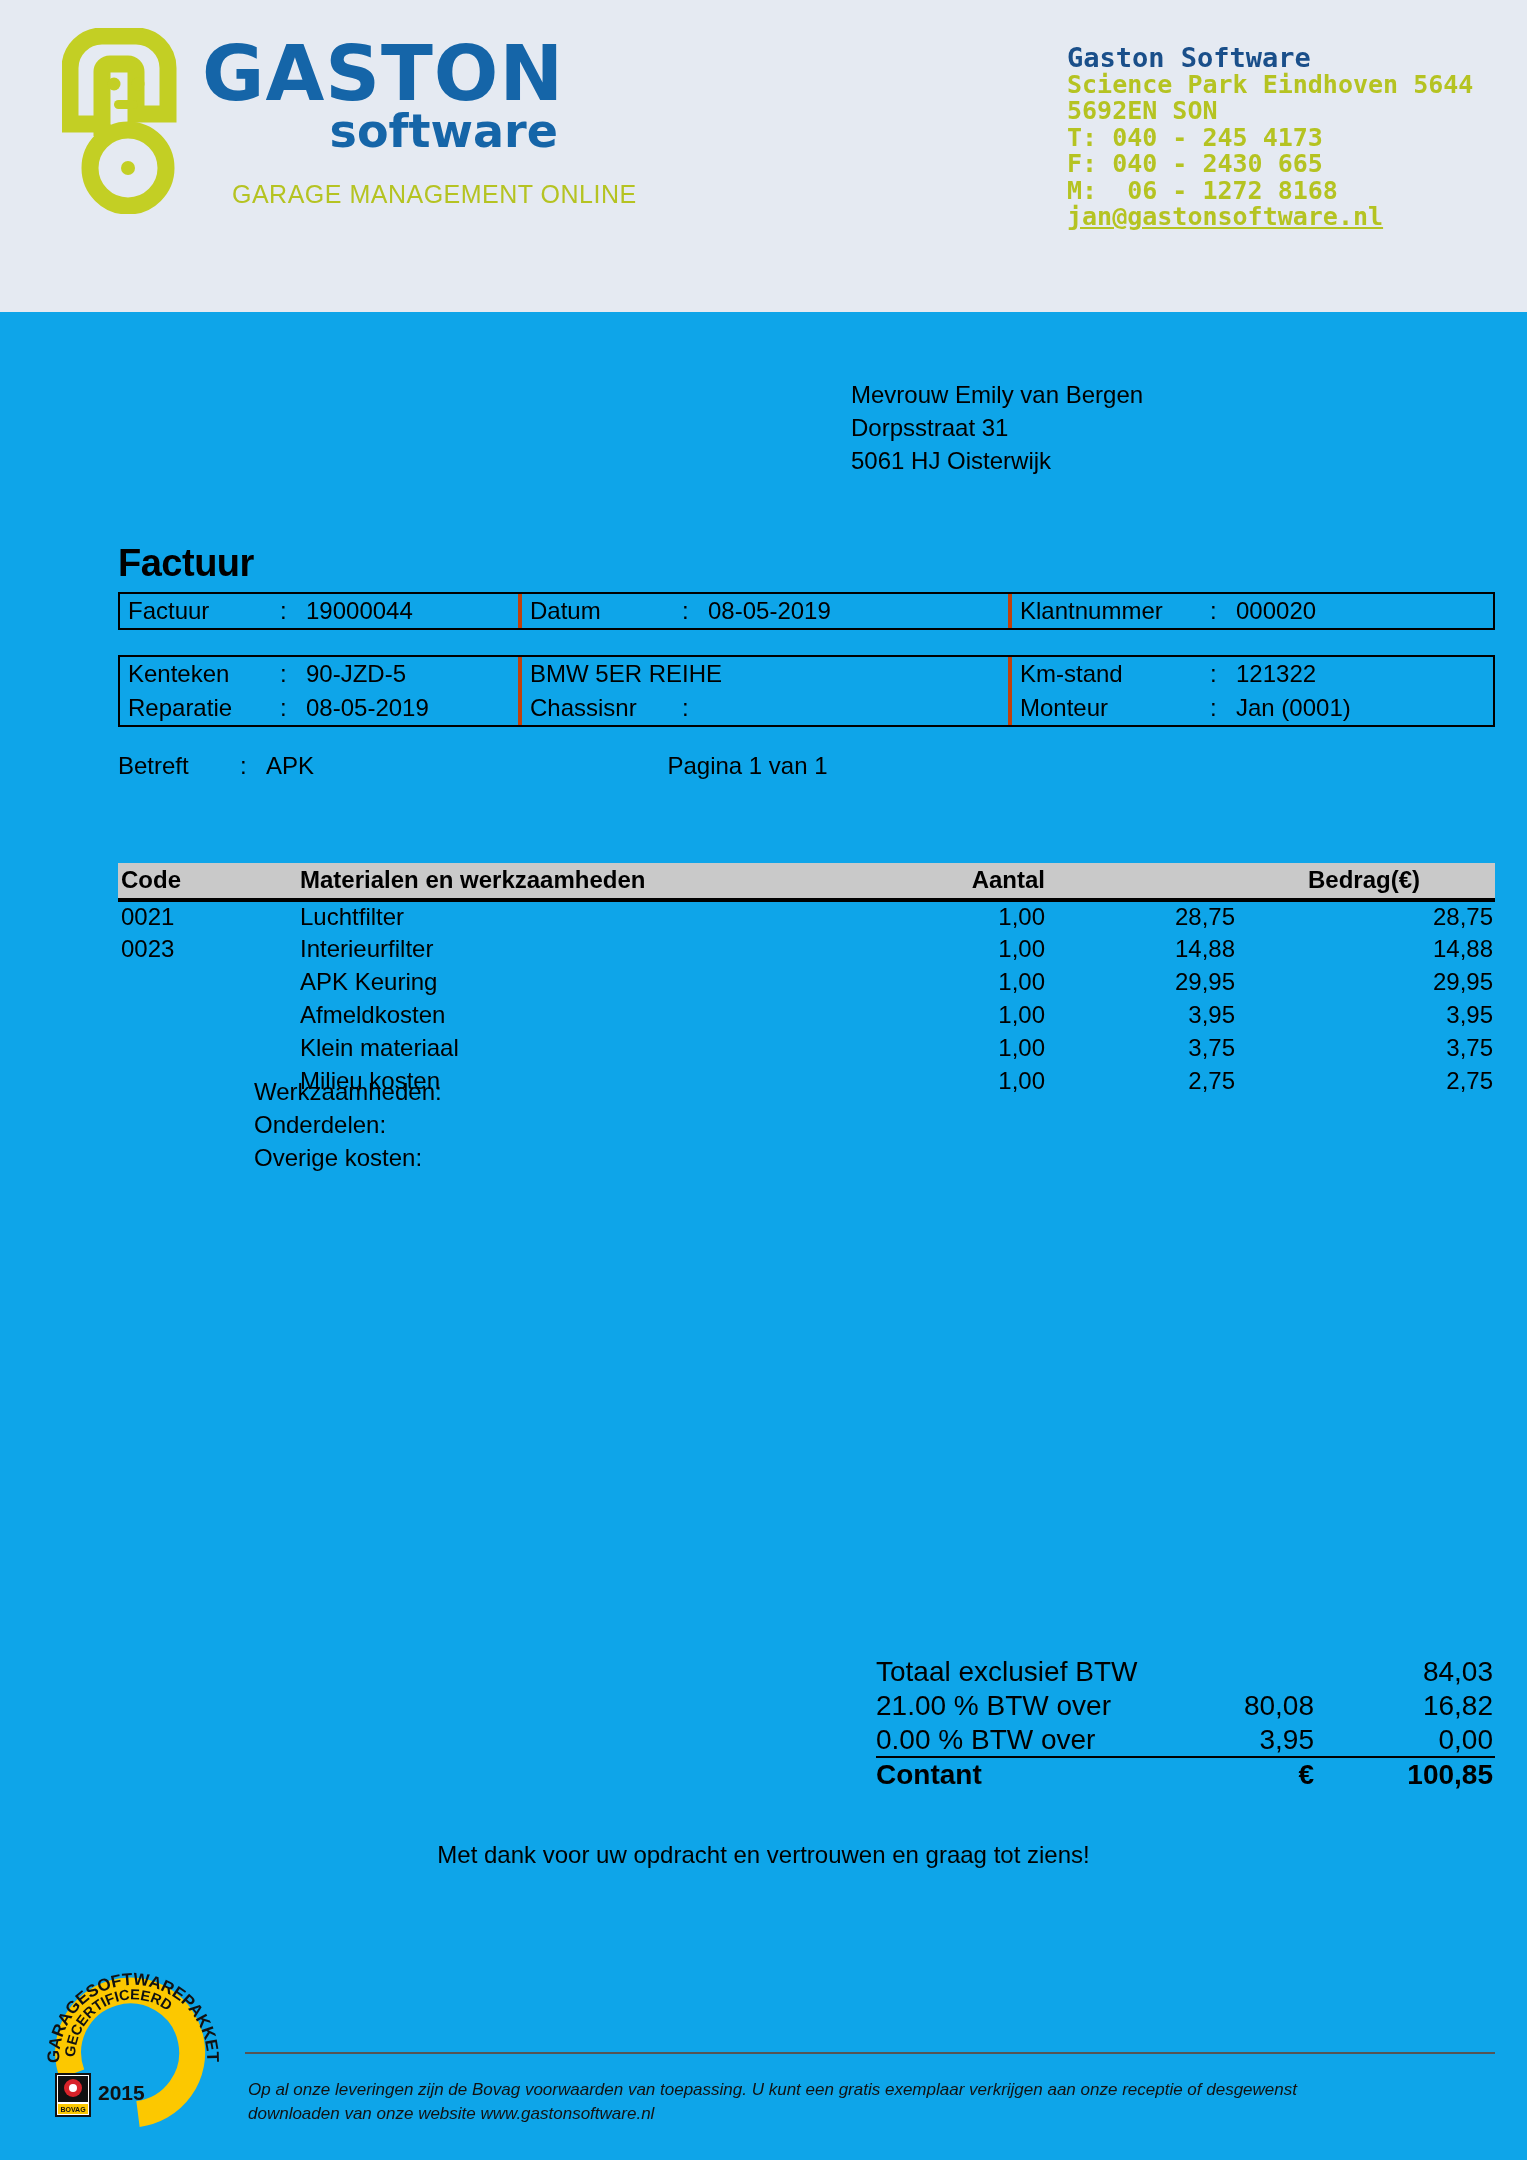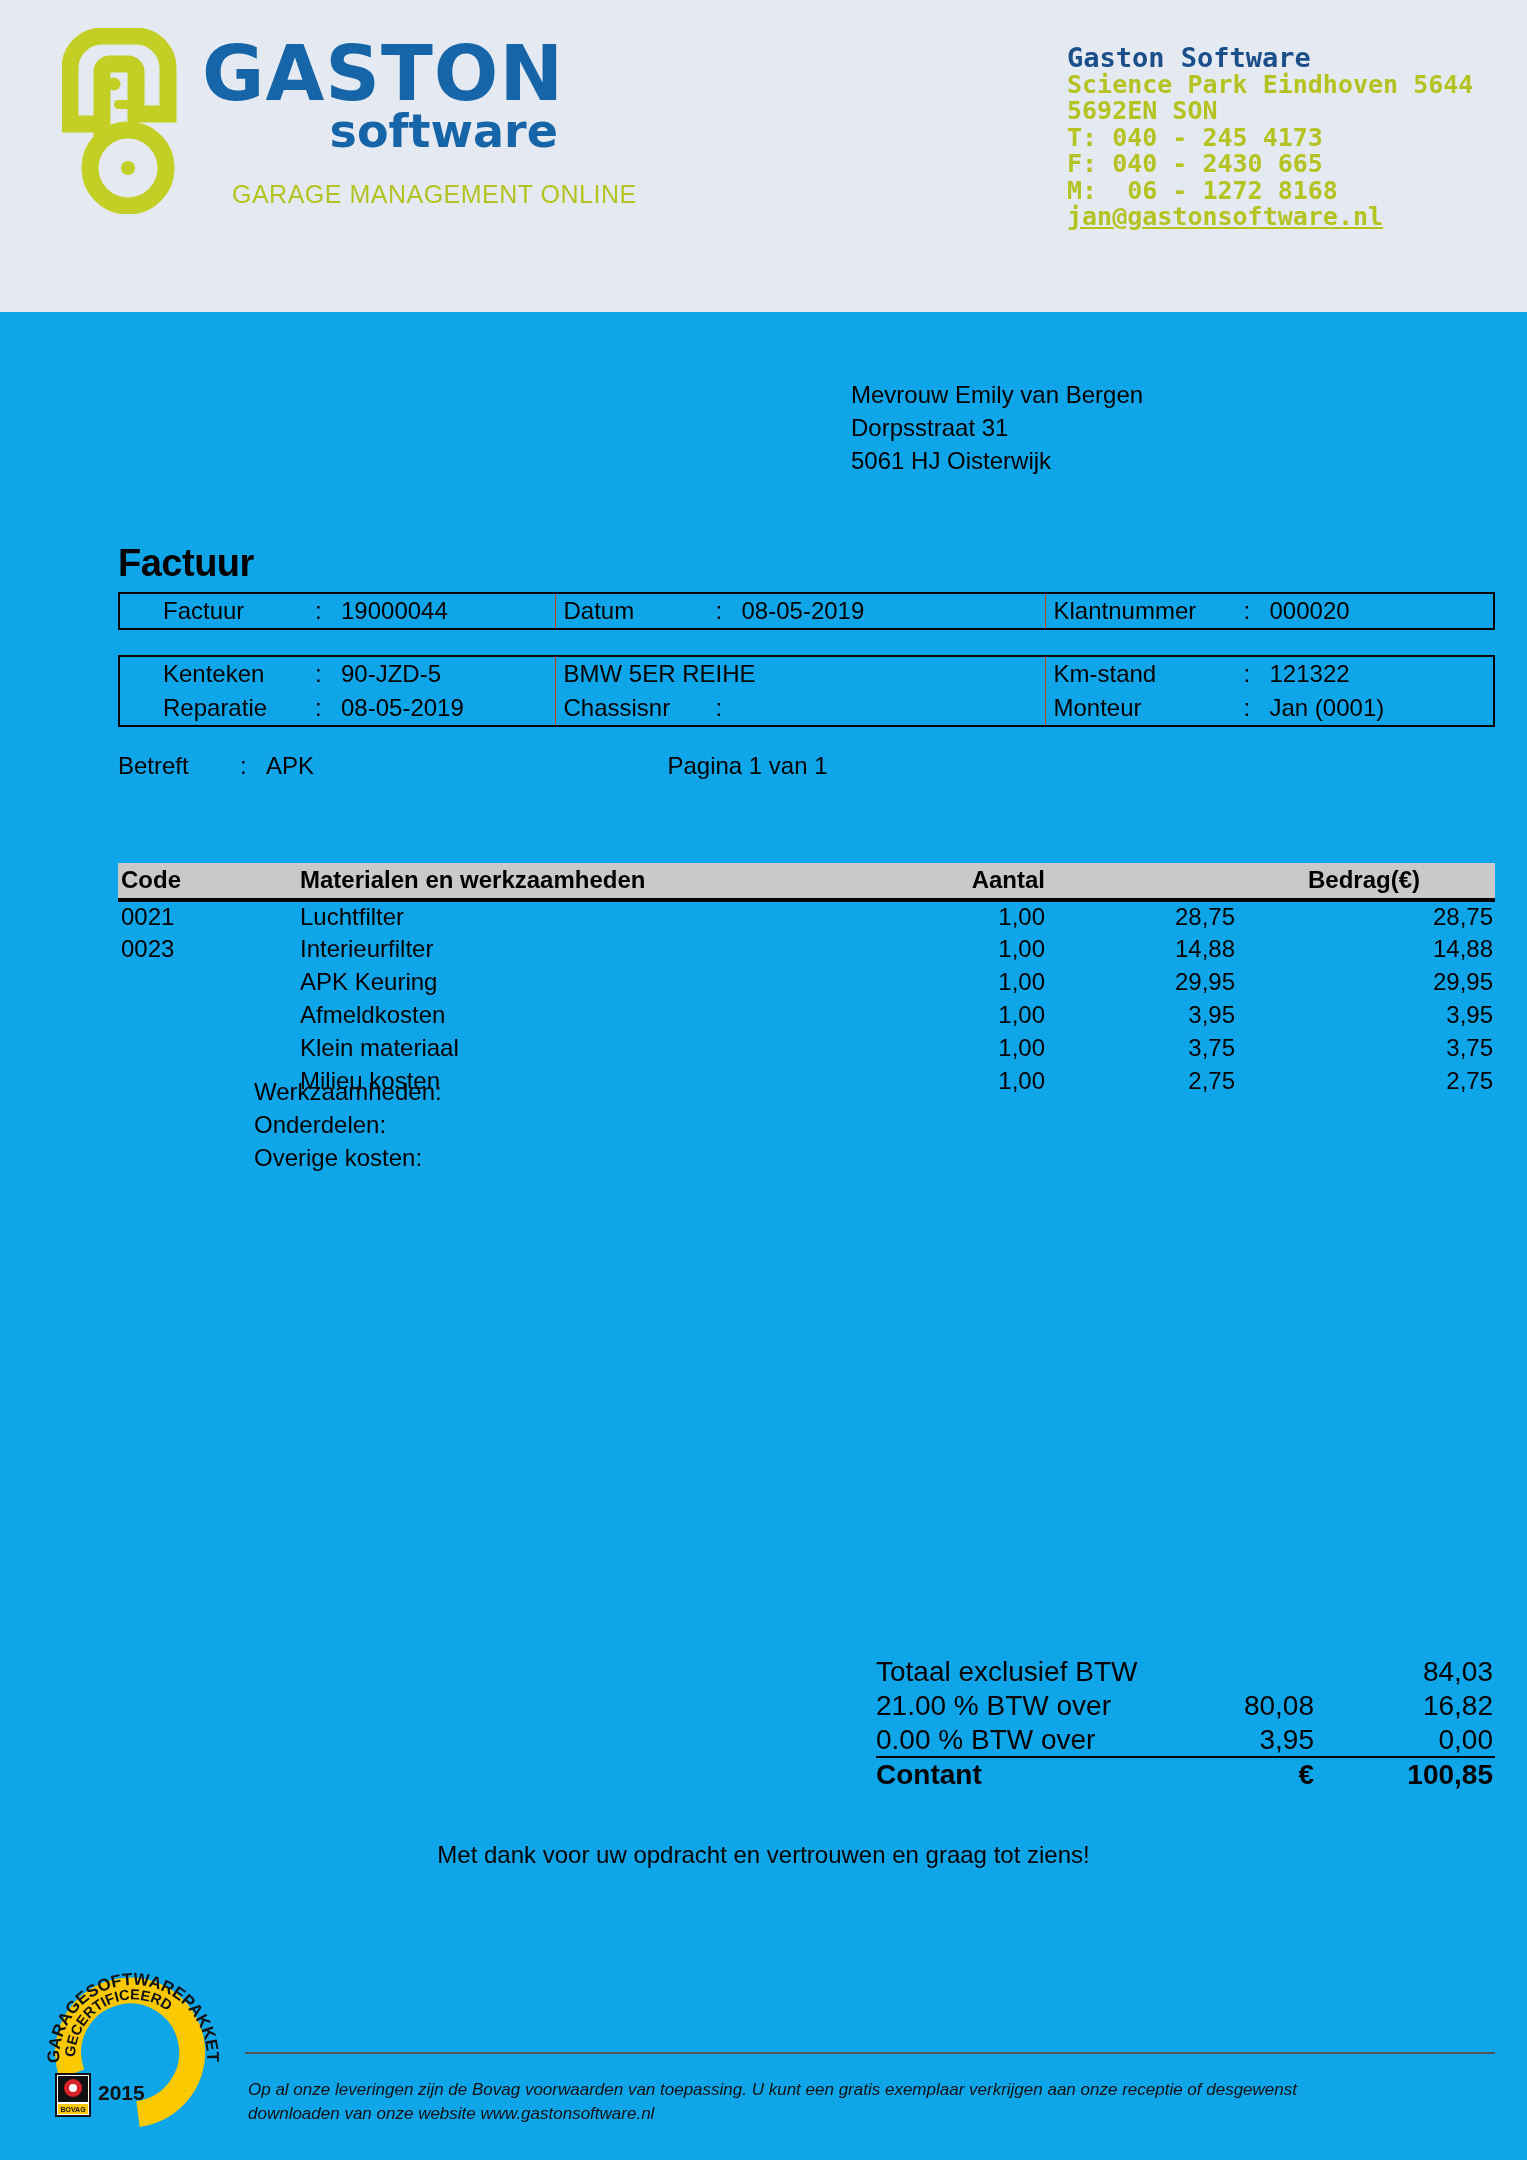--- a/index.html
+++ b/index.html
@@ -66,26 +66,26 @@
     font-size: 38px; font-weight: bold; letter-spacing: -0.5px;
   }
 
   
   .info-table {
     position: absolute; left: 118px; width: 1377px;
     border: 2px solid #000; border-collapse: collapse;
   }
   .info-table.t1 { top: 592px; }
   .info-table.t2 { top: 655px; }
-  .info-table table { width: 100%; border-collapse: collapse; margin-left: 35px; }
+  .info-table table { width: 100%; border-collapse: collapse; }
   .info-table td {
     font-size: 24px; padding: 2px 0 3px 8px; height: 34px; vertical-align: middle;
     white-space: nowrap;
   }
-  .cell-div { border-left: 1px solid #c2410c; }
+  .cell-div { border-left: 4px solid #c2410c; }
   .lbl { display: inline-block; width: 152px; }
   .colon { display: inline-block; width: 26px; }
 
   
   .betreft {
     position: absolute; left: 118px; top: 752px; font-size: 24px;
   }
   .betreft .lbl { width: 122px; }
   .pagina {
     position: absolute; left: 0; top: 752px; width: 1495px;

